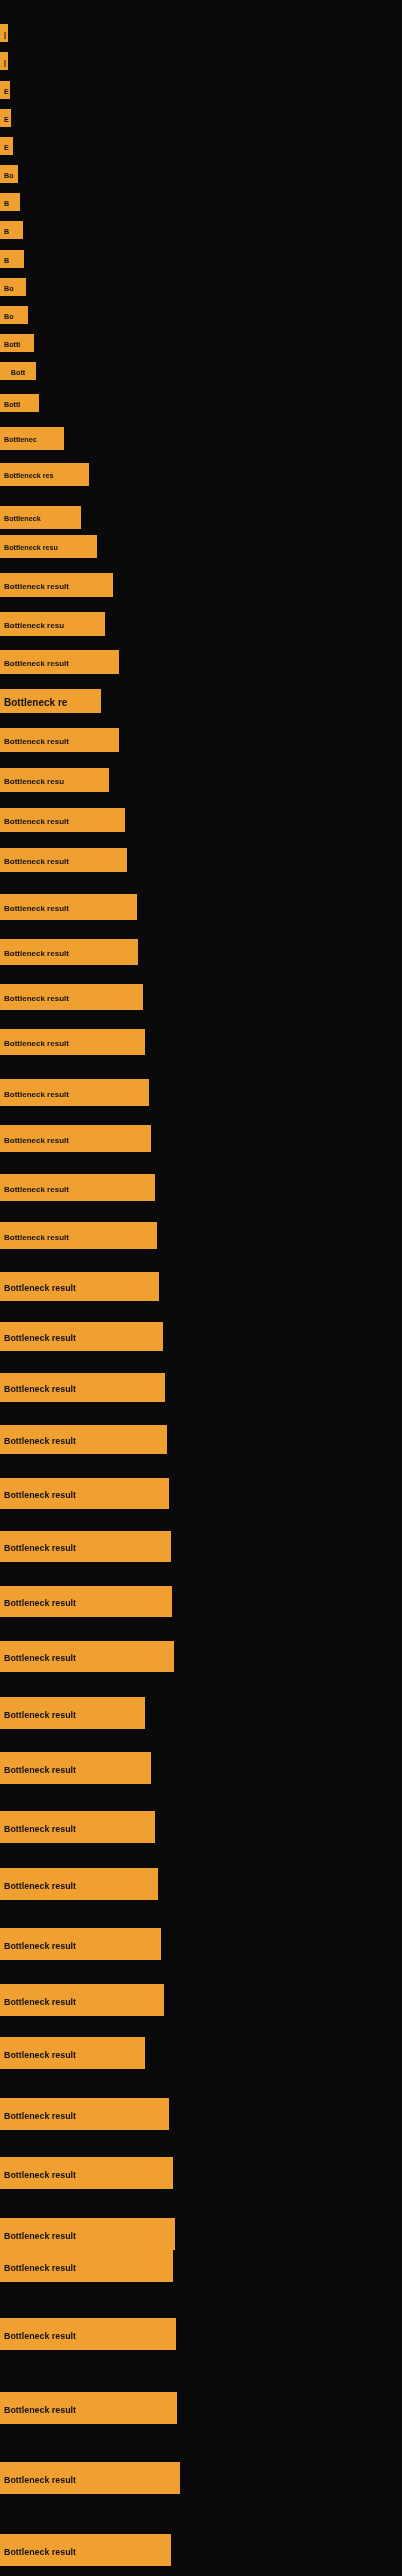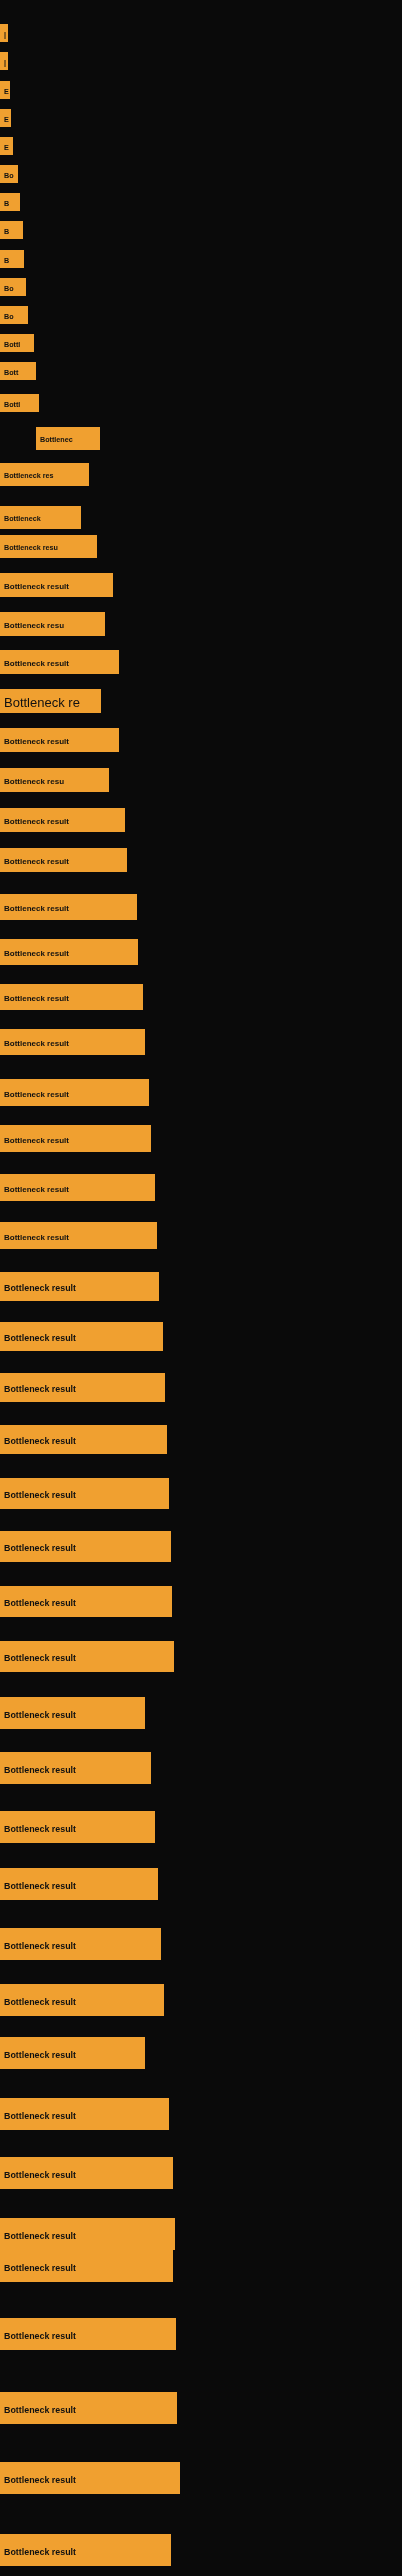--- a/index.html
+++ b/index.html
@@ -58,27 +58,27 @@
     </div>
     <div style="position: absolute; left: 0px; top: 278px; height: 17.7px; display: flex; align-items: center;">
       <span style="background-color: rgb(240, 160, 48); color: rgb(17, 17, 17); font-size: 7.2px; font-weight: bold; padding: 1.6px 4px; white-space: nowrap; display: inline-block; width: 26px; overflow: hidden; min-width: 26px; line-height: 17.7px; height: 17.7px;">Bo</span>
     </div>
     <div style="position: absolute; left: 0px; top: 306px; height: 17.7px; display: flex; align-items: center;">
       <span style="background-color: rgb(240, 160, 48); color: rgb(17, 17, 17); font-size: 7.2px; font-weight: bold; padding: 1.6px 4px; white-space: nowrap; display: inline-block; width: 28px; overflow: hidden; min-width: 28px; line-height: 17.7px; height: 17.7px;">Bo</span>
     </div>
     <div style="position: absolute; left: 0px; top: 334px; height: 17.7px; display: flex; align-items: center;">
       <span style="background-color: rgb(240, 160, 48); color: rgb(17, 17, 17); font-size: 7.2px; font-weight: bold; padding: 1.6px 4px; white-space: nowrap; display: inline-block; width: 34px; overflow: hidden; min-width: 34px; line-height: 17.7px; height: 17.7px;">Bottl</span>
     </div>
-    <div style="position: absolute; left: 0px; top: 362px; height: 17.7px; display: flex; align-items: center;">
+    <div style="position: absolute; left: 0px; top: 362px; height: 17.7px; display: flex; align-items: center; text-align: center;">
       <span style="background-color: rgb(240, 160, 48); color: rgb(17, 17, 17); font-size: 7.2px; font-weight: bold; padding: 1.6px 4px; white-space: nowrap; display: inline-block; width: 36px; overflow: hidden; min-width: 36px; line-height: 17.7px; height: 17.7px;">Bott</span>
     </div>
     <div style="position: absolute; left: 0px; top: 394px; height: 17.7px; display: flex; align-items: center;">
       <span style="background-color: rgb(240, 160, 48); color: rgb(17, 17, 17); font-size: 7.2px; font-weight: bold; padding: 1.6px 4px; white-space: nowrap; display: inline-block; width: 39px; overflow: hidden; min-width: 39px; line-height: 17.7px; height: 17.7px;">Bottl</span>
     </div>
-    <div style="position: absolute; left: 0px; top: 427px; height: 22.5px; display: flex; align-items: center; padding-left: 36px;">
+    <div style="position: absolute; left: 0px; top: 427px; height: 22.5px; display: flex; align-items: center;">
       <span style="background-color: rgb(240, 160, 48); color: rgb(17, 17, 17); font-size: 7.2px; font-weight: bold; padding: 1.6px 4px; white-space: nowrap; display: inline-block; width: 64px; overflow: hidden; min-width: 64px; line-height: 22.5px; height: 22.5px;">Bottlenec</span>
     </div>
     <div style="position: absolute; left: 0px; top: 463px; height: 22.5px; display: flex; align-items: center;">
       <span style="background-color: rgb(240, 160, 48); color: rgb(17, 17, 17); font-size: 7.2px; font-weight: bold; padding: 1.6px 4px; white-space: nowrap; display: inline-block; width: 89px; overflow: hidden; min-width: 89px; line-height: 22.5px; height: 22.5px;">Bottleneck res</span>
     </div>
     <div style="position: absolute; left: 0px; top: 499px; height: 37px; display: flex; align-items: center;">
       <span style="background-color: rgb(240, 160, 48); color: rgb(17, 17, 17); font-size: 7.2px; font-weight: bold; padding: 1.6px 4px; white-space: nowrap; display: inline-block; width: 81px; overflow: hidden; min-width: 81px; line-height: 22.5px; height: 22.5px;">Bottleneck</span>
     </div>
     <div style="position: absolute; left: 0px; top: 535px; height: 22.5px; display: flex; align-items: center;">
       <span style="background-color: rgb(240, 160, 48); color: rgb(17, 17, 17); font-size: 7.2px; font-weight: bold; padding: 1.6px 4px; white-space: nowrap; display: inline-block; width: 97px; overflow: hidden; min-width: 97px; line-height: 22.5px; height: 22.5px;">Bottleneck resu</span>
@@ -86,21 +86,21 @@
     <div style="position: absolute; left: 0px; top: 573px; height: 24px; display: flex; align-items: center;">
       <span style="background-color: rgb(240, 160, 48); color: rgb(17, 17, 17); font-size: 8px; font-weight: bold; padding: 1.6px 4px; white-space: nowrap; display: inline-block; width: 113px; overflow: hidden; min-width: 113px; line-height: 24px; height: 24px;">Bottleneck result</span>
     </div>
     <div style="position: absolute; left: 0px; top: 612px; height: 24px; display: flex; align-items: center;">
       <span style="background-color: rgb(240, 160, 48); color: rgb(17, 17, 17); font-size: 8px; font-weight: bold; padding: 1.6px 4px; white-space: nowrap; display: inline-block; width: 105px; overflow: hidden; min-width: 105px; line-height: 24px; height: 24px;">Bottleneck resu</span>
     </div>
     <div style="position: absolute; left: 0px; top: 650px; height: 24px; display: flex; align-items: center;">
       <span style="background-color: rgb(240, 160, 48); color: rgb(17, 17, 17); font-size: 8px; font-weight: bold; padding: 1.6px 4px; white-space: nowrap; display: inline-block; width: 119px; overflow: hidden; min-width: 119px; line-height: 24px; height: 24px;">Bottleneck result</span>
     </div>
     <div style="position: absolute; left: 0px; top: 689px; height: 24px; display: flex; align-items: center;">
-      <span style="background-color: rgb(240, 160, 48); color: rgb(17, 17, 17); font-size: 13px; font-weight: normal; padding: 1.6px 4px; white-space: nowrap; display: inline-block; width: 101px; overflow: hidden; min-width: 101px; line-height: 24px; height: 24px;">Bottleneck re</span>
+      <span style="background-color: rgb(240, 160, 48); color: rgb(17, 17, 17); font-size: 10px; font-weight: bold; padding: 1.6px 4px; white-space: nowrap; display: inline-block; width: 101px; overflow: hidden; min-width: 101px; line-height: 24px; height: 24px;">Bottleneck re</span>
     </div>
     <div style="position: absolute; left: 0px; top: 728px; height: 24px; display: flex; align-items: center;">
       <span style="background-color: rgb(240, 160, 48); color: rgb(17, 17, 17); font-size: 8px; font-weight: bold; padding: 1.6px 4px; white-space: nowrap; display: inline-block; width: 119px; overflow: hidden; min-width: 119px; line-height: 24px; height: 24px;">Bottleneck result</span>
     </div>
     <div style="position: absolute; left: 0px; top: 768px; height: 24px; display: flex; align-items: center;">
       <span style="background-color: rgb(240, 160, 48); color: rgb(17, 17, 17); font-size: 8px; font-weight: bold; padding: 1.6px 4px; white-space: nowrap; display: inline-block; width: 109px; overflow: hidden; min-width: 109px; line-height: 24px; height: 24px;">Bottleneck resu</span>
     </div>
     <div style="position: absolute; left: 0px; top: 808px; height: 24px; display: flex; align-items: center;">
       <span style="background-color: rgb(240, 160, 48); color: rgb(17, 17, 17); font-size: 8px; font-weight: bold; padding: 1.6px 4px; white-space: nowrap; display: inline-block; width: 125px; overflow: hidden; min-width: 125px; line-height: 24px; height: 24px;">Bottleneck result</span>
     </div>

